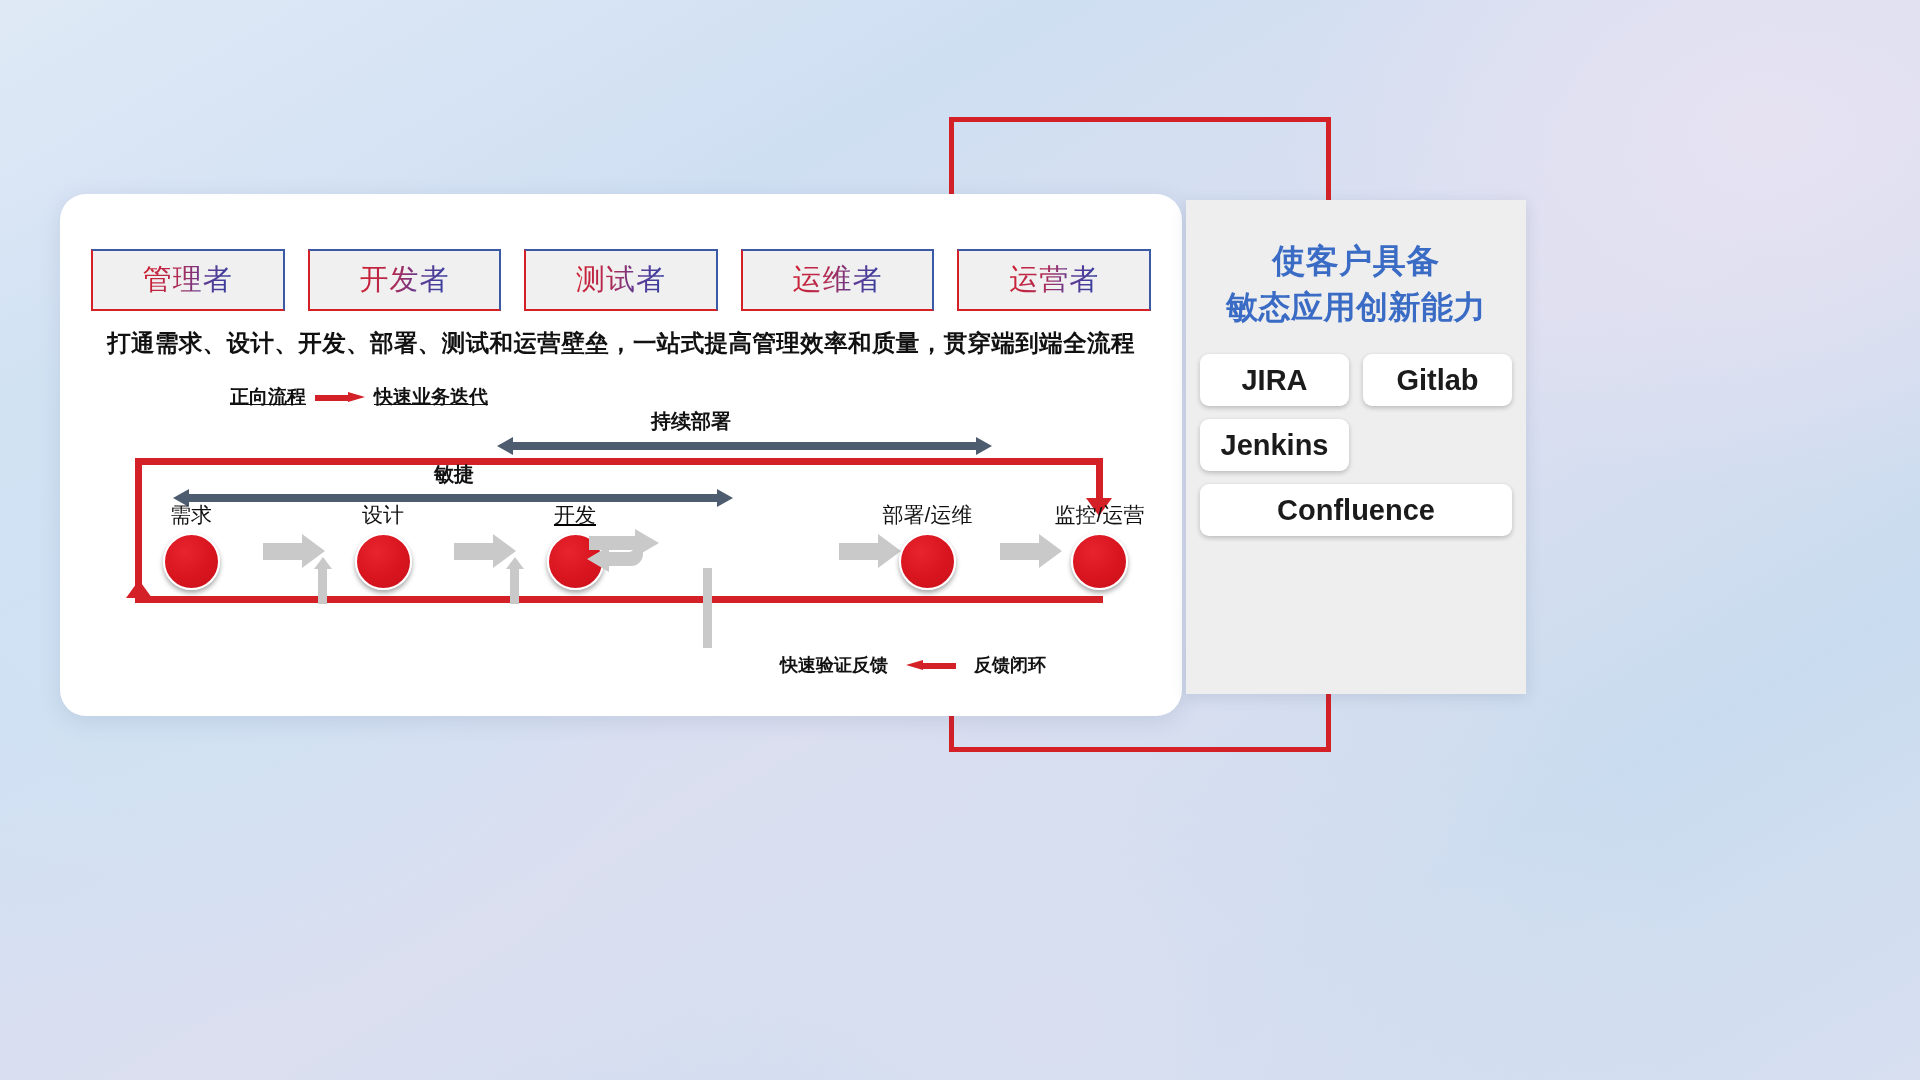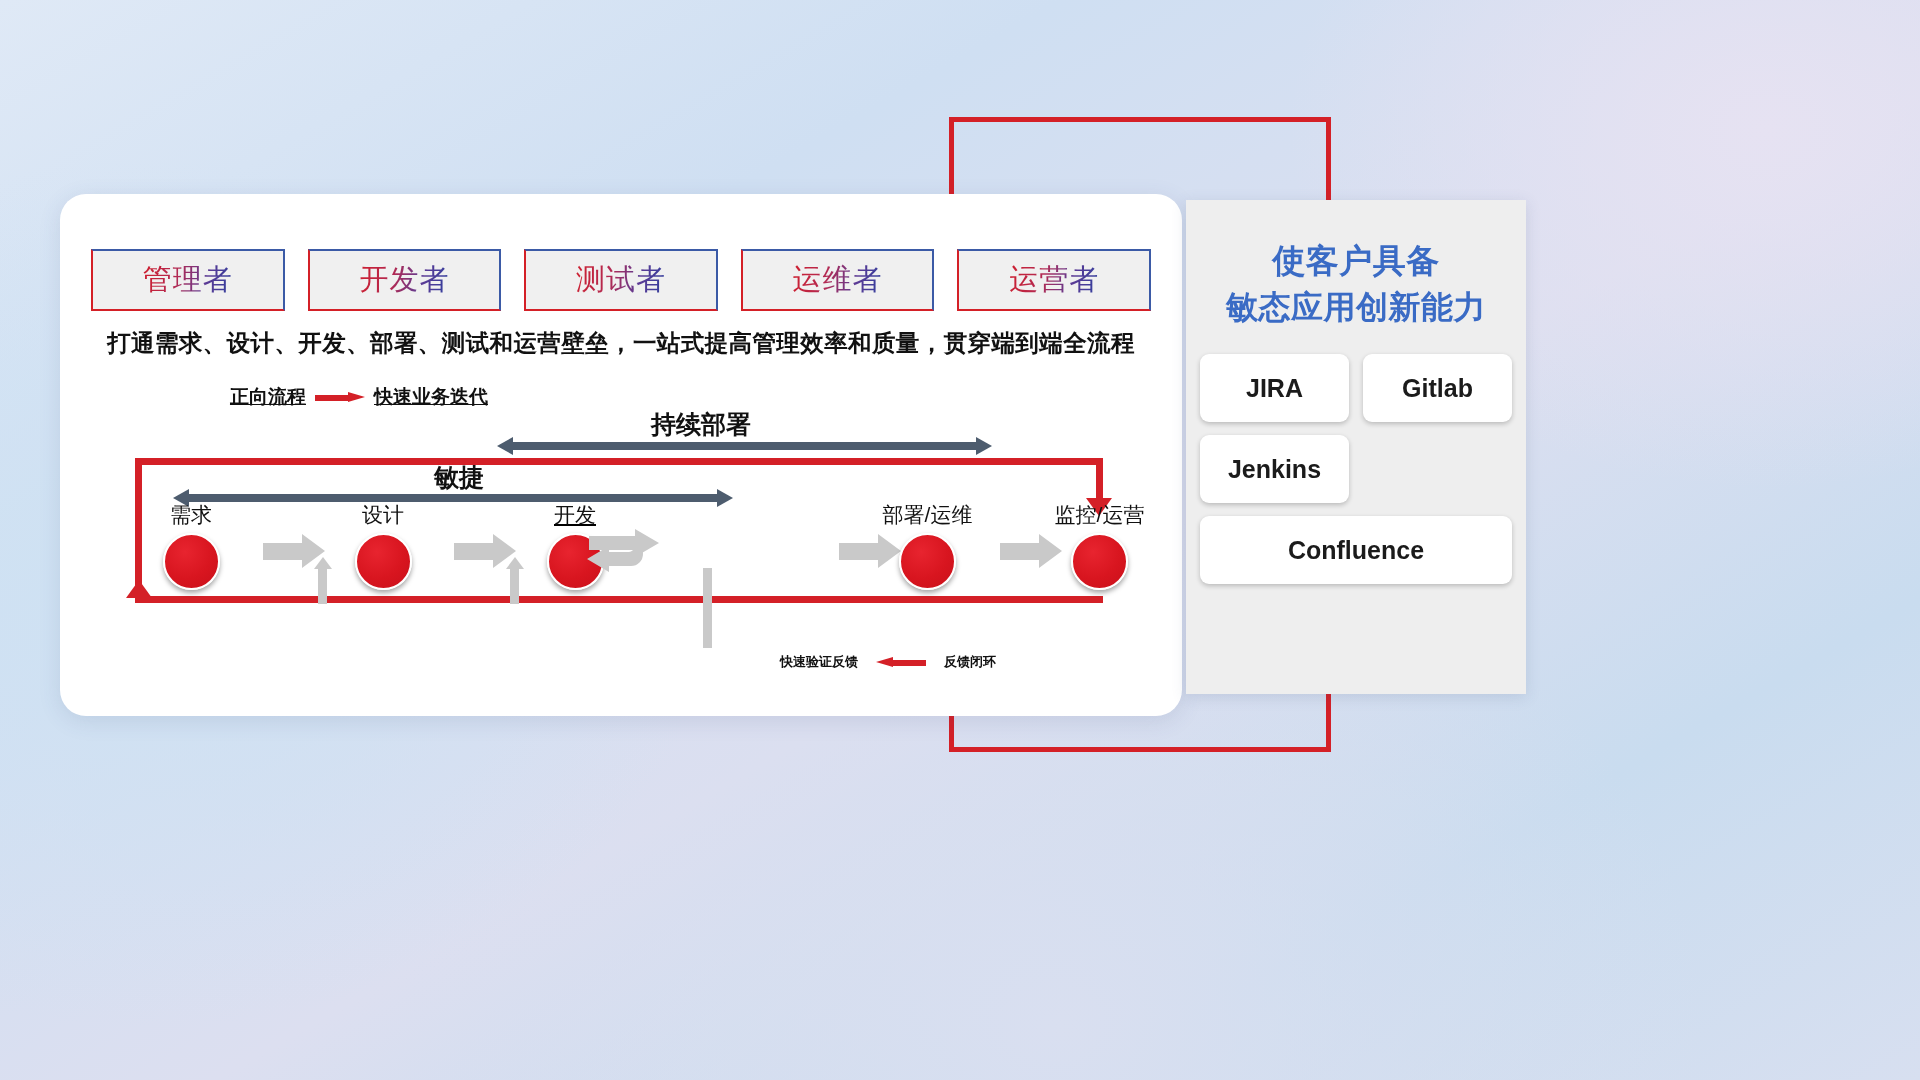--- a/index.html
+++ b/index.html
@@ -64,21 +64,21 @@
     border-right:17px solid #d42027;
   }
 
   
   .dbl { position:absolute; height:18px; }
   .dbl .shaft { position:absolute; left:12px; right:12px; top:5px; height:8px; background:#4d5c6e; }
   .dbl .hl, .dbl .hr { position:absolute; top:0; width:0; height:0;
       border-top:9px solid transparent; border-bottom:9px solid transparent; }
   .dbl .hl { left:0; border-right:16px solid #4d5c6e; }
   .dbl .hr { right:0; border-left:16px solid #4d5c6e; }
-  .dbl-cap { position:absolute; font-size:25px; font-weight:bold; color:#111; }
+  .dbl-cap { position:absolute; font-size:20px; font-weight:bold; color:#111; }
 
   
   .stage { position:absolute; text-align:center; }
   .stage .slabel { font-size:21px; color:#111; white-space:nowrap; }
   .stage .dot {
     width:57px; height:57px; border-radius:50%;
     background:radial-gradient(circle at 38% 32%,#e8242f 0%,#d8151f 55%,#c9101a 100%);
     border:2px solid #ffffff; margin:4px auto 0;
     box-shadow:0 3px 5px rgba(0,0,0,.35);
   }
@@ -97,38 +97,38 @@
   .iline { position:absolute; background:#d42027; }
   .gstub { position:absolute; background:#c9c9c9; }
   .gstub .cap {
     position:absolute; left:50%; transform:translateX(-50%); top:-11px;
     width:0; height:0; border-left:9px solid transparent; border-right:9px solid transparent;
     border-bottom:12px solid #c9c9c9;
   }
 
   
   #fb { position:absolute; left:720px; top:459px; display:flex; align-items:center; gap:18px; }
-  #fb .t { font-size:13px; font-weight:bold; color:#111; }
+  #fb .t { font-size:18px; font-weight:bold; color:#111; }
 
   
   #panel {
     position:absolute; left:1186px; top:200px; width:340px; height:494px;
     background:#eeeeee; box-shadow:0 3px 14px rgba(60,80,120,.15);
     padding:38px 14px 0;
   }
   .panel-h {
     text-align:center; color:#3a6bc5; font-size:33px; font-weight:bold;
     line-height:1.42; letter-spacing:.5px;
   }
   .panel-h.l2 { font-size:32px;font-family:Liberation Serif, serif; }
   #tools { margin-top:24px; display:flex; flex-wrap:wrap; gap:13px 14px; }
   .tool {
-    background:#fff; border-radius:9px; height:68px;
+    background:#fff; border-radius:9px; height:52px;
     display:flex; align-items:center; justify-content:center;
-    font-size:25px; font-weight:bold; color:#1b1b1b;
+    font-size:29px; font-weight:bold; color:#1b1b1b;
     box-shadow:0 2px 5px rgba(0,0,0,.22);
     flex:0 0 calc(50% - 7px);
   }
   .tool.wide { flex:0 0 100%; }
 </style>
 </head>
 <body>
 
 <div id="stage">
 

